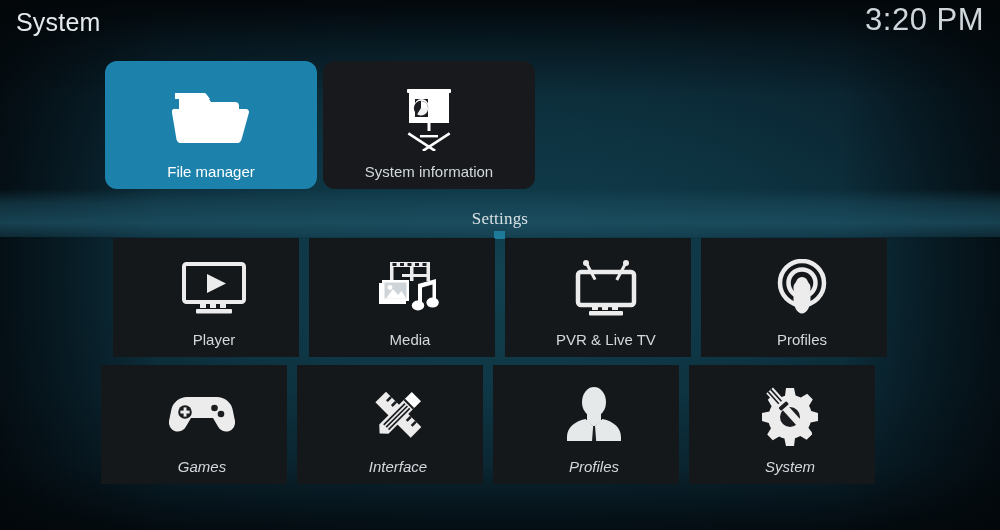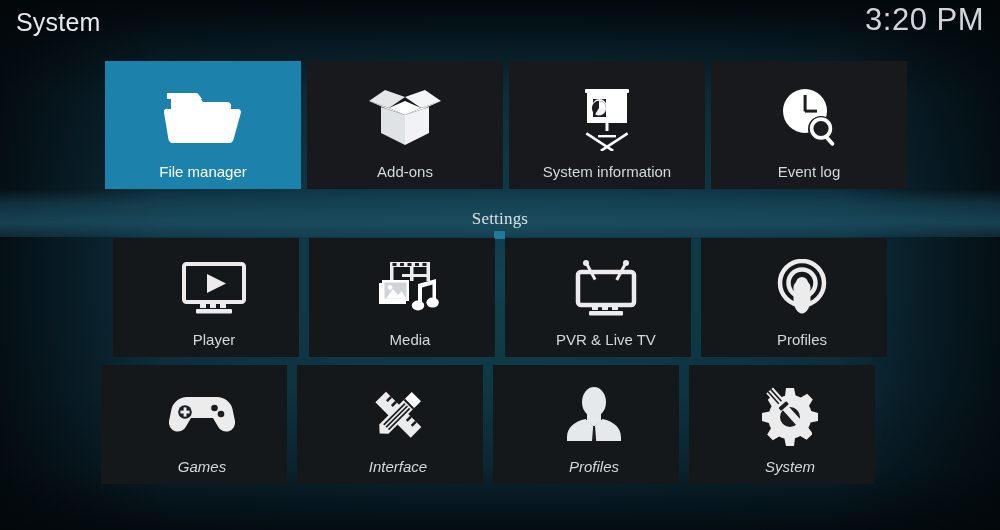--- a/index.html
+++ b/index.html
@@ -85,22 +85,23 @@
     justify-content: flex-start;
   }
 
   .tile.dim { background: #15181b; }
 
   .tile.selected {
     background: #1c82ab;
   }
 
   .tile-top {
-    width: 196px;
+    width: 212px;
     height: 128px;
+    border-radius: 12px;
   }
   #top-row .tile { margin-right: 6px; }
   #top-row .tile:last-child { margin-right: 0; }
 
   .tile-set {
     width: 186px;
     height: 119px;
     padding-left: 16px;
   }
   .grid.settings .tile { margin-right: 10px; }
@@ -179,36 +180,20 @@
       <div class="tile-icon">
         <svg width="78" height="62" viewBox="0 0 78 62">
           <path fill="#ffffff" d="M6 8 h26 a4 4 0 0 1 3.2 1.6 L39 15 h24 a4 4 0 0 1 4 4 v3 H11 a4 4 0 0 0 -4 4 V12 a4 4 0 0 1 -1 -4 z"></path>
           <path fill="#ffffff" d="M4 22 h70 a3 3 0 0 1 2.9 3.8 l-7.4 26.6 A5 5 0 0 1 64.7 56 H9.3 a5 5 0 0 1 -4.8 -3.6 L0.1 26.2 A3 3 0 0 1 4 22 z"></path>
           <path fill="#ffffff" d="M3 6 h29 a3 3 0 0 1 2.4 1.2 L38 12 H3 z"></path>
         </svg>
       </div>
       <div class="tile-label">File manager</div>
     </div>
 
-    <div class="tile tile-top">
-      <div class="tile-icon">
-        <svg width="76" height="66" viewBox="0 0 76 66">
-
-          <path fill="#f0f2f3" d="M38 30 L62 22 V48 L38 60 z"></path>
-          <path fill="#dfe3e6" d="M38 30 L14 22 V48 L38 60 z"></path>
-
-          <path fill="#f3f5f6" d="M38 12 L58 5 L74 16 L54 23 z"></path>
-          <path fill="#e3e7ea" d="M38 12 L18 5 L2 16 L22 23 z"></path>
-          <path fill="#fbfcfc" d="M38 30 L56 24 L74 16 L54 23 z"></path>
-          <path fill="#ebeef0" d="M38 30 L20 24 L2 16 L22 23 z"></path>
-          <path fill="#ffffff" d="M22 23 L38 30 L54 23 L38 16 z"></path>
-        </svg>
-      </div>
-      <div class="tile-label">Add-ons</div>
-    </div>
 
     <div class="tile tile-top">
       <div class="tile-icon">
         <svg width="72" height="66" viewBox="0 0 72 66">
           <rect x="14" y="4" width="44" height="4" rx="1" fill="#ffffff"></rect>
           <rect x="16" y="8" width="40" height="30" fill="#ffffff"></rect>
           <rect x="22" y="14" width="13" height="18" fill="#1b1d20"></rect>
           <path fill="#ffffff" d="M28.5 14 a9 9 0 0 1 0 18 a9 9 0 0 1 0 -18 z" transform="scale(0.78) translate(8,4)"></path>
           <circle cx="28" cy="23" r="7.2" fill="#1b1d20"></circle>
           <path fill="#ffffff" d="M28 16 A7 7 0 0 1 35 23 L28 23 z"></path>
@@ -221,33 +206,20 @@
           <rect x="44" y="26" width="9" height="3.2" fill="#ffffff"></rect>
           <rect x="34.5" y="36" width="3" height="10" fill="#ffffff"></rect>
           <rect x="20" y="58" width="32" height="2.6" fill="#ffffff" transform="rotate(-33 36 46)"></rect>
           <rect x="20" y="58" width="32" height="2.6" fill="#ffffff" transform="rotate(33 36 46)"></rect>
           <rect x="27" y="50" width="18" height="2.4" fill="#ffffff"></rect>
         </svg>
       </div>
       <div class="tile-label">System information</div>
     </div>
 
-    <div class="tile tile-top">
-      <div class="tile-icon">
-        <svg width="72" height="66" viewBox="0 0 72 66">
-          <circle cx="32" cy="26" r="22" fill="#ffffff"></circle>
-          <rect x="30.6" y="10" width="3" height="16.5" fill="#1b1d20"></rect>
-          <rect x="32" y="24.6" width="12" height="3" fill="#1b1d20"></rect>
-          <circle cx="48" cy="44" r="13" fill="#1b1d20"></circle>
-          <circle cx="48" cy="43.5" r="9.4" fill="none" stroke="#ffffff" stroke-width="3.6"></circle>
-          <rect x="54" y="49" width="4" height="13" rx="2" fill="#ffffff" transform="rotate(-42 56 55)"></rect>
-        </svg>
-      </div>
-      <div class="tile-label">Event log</div>
-    </div>
   </div>
 
   <div class="settings-band"></div>
   <div class="settings-heading">Settings</div>
   <div class="settings-notch"></div>
 
   <div class="grid settings" id="settings-row-1">
 
     <div class="tile tile-set dim">
       <div class="tile-icon">

